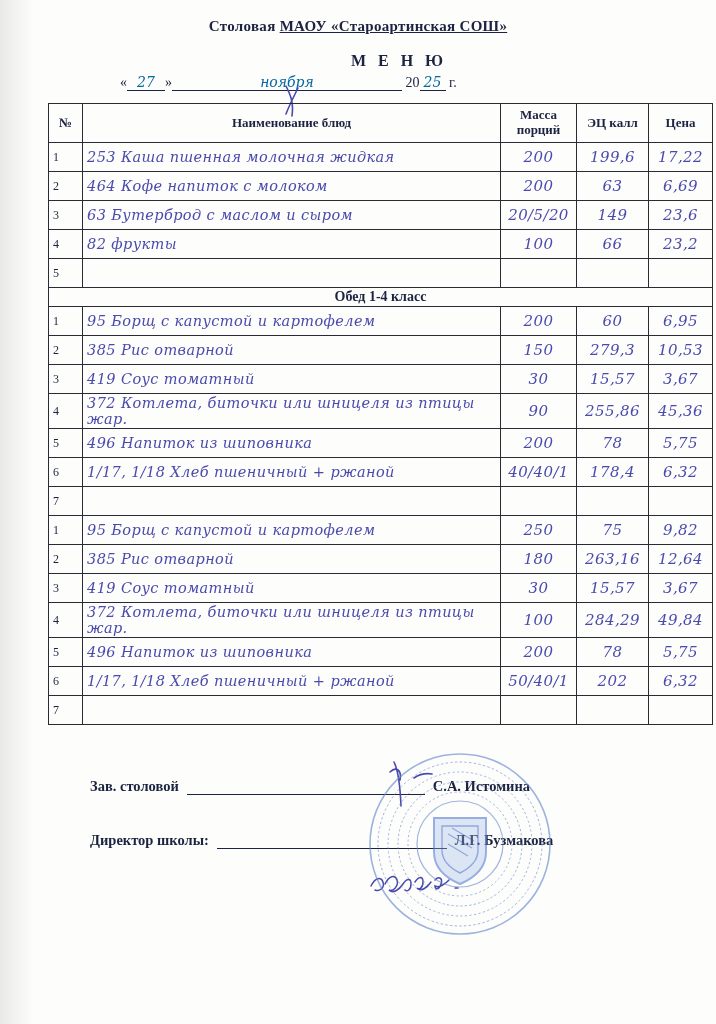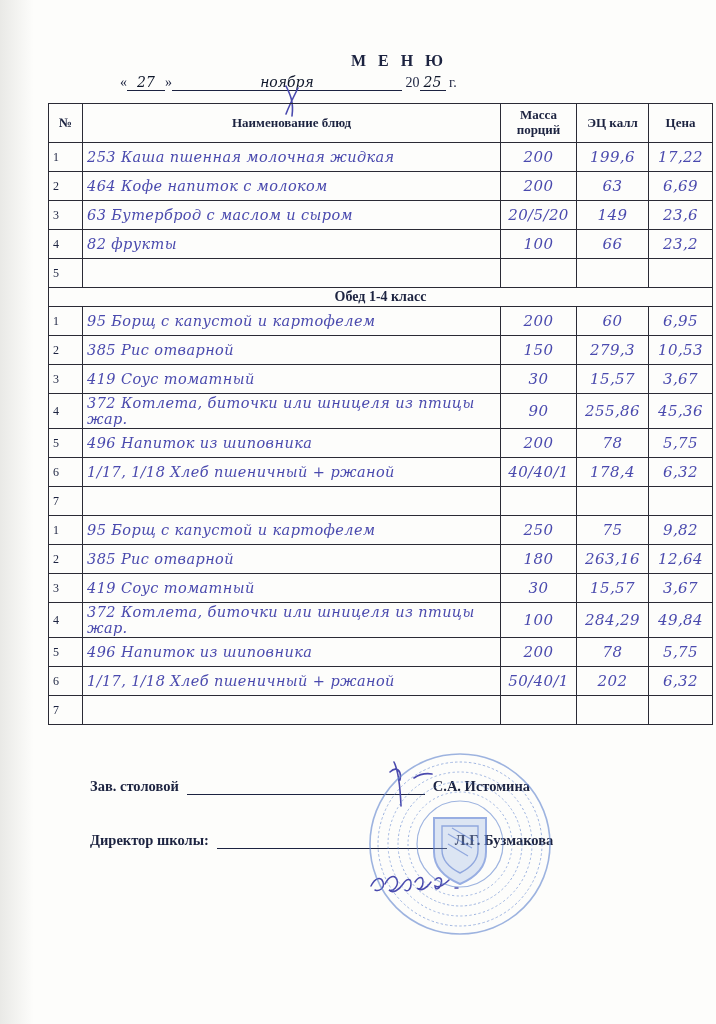--- a/index.html
+++ b/index.html
@@ -14,21 +14,21 @@
   .page{position:absolute;left:0;top:0;width:716px;height:1024px;}
 
   
   .doc-title{position:absolute;top:18px;left:0;width:100%;text-align:center;
     font-size:15px;font-weight:bold;letter-spacing:.3px;}
   .doc-title .u{text-decoration:underline;}
   .menu-title{position:absolute;top:52px;left:0;width:100%;text-align:center;
     font-size:16px;font-weight:bold;letter-spacing:4px;padding-left:41px;}
   .date-line{position:absolute;top:74px;left:120px;width:480px;font-size:14px;}
   .dl-underline{display:inline-block;border-bottom:1px solid #1c2340;text-align:center;}
-  .hand{font-family:"DejaVu Serif", serif;font-style:italic;color:#0f172a;}
+  .hand{font-family:"DejaVu Serif", serif;font-style:italic;color:#0369a1;}
   .date-day{width:38px;}
   .date-month{width:230px;position:relative;}
   .date-year{width:26px;}
   .month-flourish{position:absolute;left:108px;top:10px;width:26px;height:34px;pointer-events:none;}
 
   
   table.menu{position:absolute;top:103px;left:48px;width:664px;border-collapse:collapse;
     table-layout:fixed;}
   table.menu col.c-num{width:34px;}
   table.menu col.c-name{width:418px;}
@@ -59,20 +59,21 @@
 
   
   .stamp{position:absolute;left:368px;top:752px;width:184px;height:184px;opacity:.62;}
 </style>
 </head>
 <body style="color: rgb(28, 35, 64);">
 
 <div class="page">
   <div class="scan-edge"></div>
 
+  <div class="doc-title"><span>Столовая </span><span class="u">МАОУ «Староартинская СОШ»</span></div>
 
   <div class="menu-title">М Е Н Ю</div>
 
   <div class="date-line">
     <span>«</span><span class="dl-underline date-day hand">27</span><span>»</span><span class="dl-underline date-month hand"><span>ноября</span><svg class="month-flourish" viewBox="0 0 26 34">
           <path d="M6 2 C10 10 14 18 12 32 M18 4 C13 14 9 22 6 30" stroke="#4a4aae" stroke-width="1.6" fill="none" stroke-linecap="round"></path>
         </svg></span>
     <span>20</span><span class="dl-underline date-year hand">25</span>
     <span>г.</span>
   </div>

